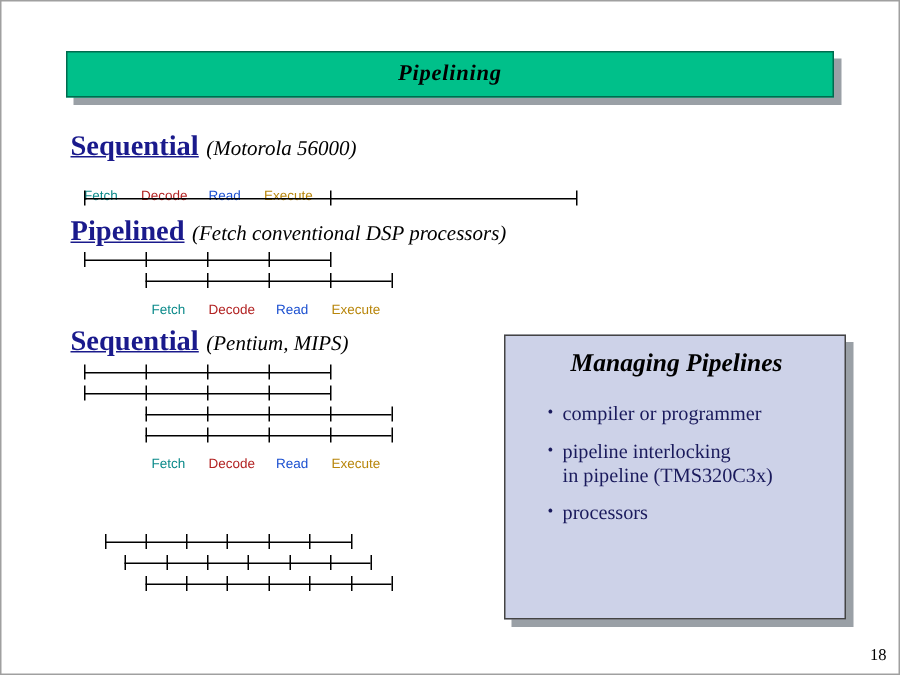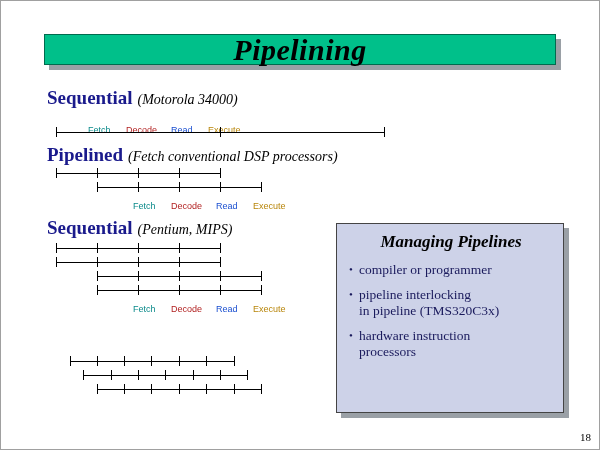--- a/index.html
+++ b/index.html
@@ -41,55 +41,56 @@
     border: 1px solid #006b4e;
     box-sizing: border-box;
     display: flex;
     align-items: center;
     justify-content: center;
   }
   #title-banner .title-text {
     font-family: "Liberation Serif", serif;
     font-style: italic;
     font-weight: bold;
-    font-size: 30px;
+    font-size: 15px;
     color: #000000;
     letter-spacing: 0.5px;
   }
 
   
   .section-heading {
     position: absolute;
     white-space: nowrap;
   }
   .section-heading .name {
     font-family: "Liberation Serif", serif;
     font-weight: bold;
     font-size: 19px;
     color: #1a1a8c;
+    text-decoration: underline;
   }
   .section-heading .note {
     font-family: "Liberation Serif", serif;
     font-style: italic;
     font-size: 14px;
     color: #000000;
     margin-left: 5px;
   }
 
   
   .stage-row {
     position: absolute;
     white-space: nowrap;
     font-family: "Liberation Sans", sans-serif;
     font-size: 9px;
   }
   .stage-row span {
     display: inline-block;
   }
-  .st-fetch   { color: #0b8a8a; padding-left: 32px; }
+  .st-fetch   { color: #0b8a8a; }
   .st-decode  { color: #b22222; }
   .st-read    { color: #1a4fd0; }
   .st-execute { color: #b8860b; }
 
   
   .bar {
     position: absolute;
     height: 0;
     border-top: 1px solid #000000;
   }
@@ -122,21 +123,21 @@
   #manage-box .box-title {
     font-family: "Liberation Serif", serif;
     font-weight: bold;
     font-style: italic;
     font-size: 17px;
     color: #000000;
     text-align: center;
     margin-bottom: 10px;
   }
   #manage-box ul {
-    margin: 0;
+    margin: 16px;
     padding: 0;
     list-style: none;
   }
   #manage-box li {
     position: relative;
     font-family: "Liberation Serif", serif;
     font-size: 13.5px;
     color: #1a1a5c;
     line-height: 16px;
     margin-bottom: 9px;
@@ -168,21 +169,21 @@
 <body>
 
 <div id="slide">
 
   <div id="title-shadow"></div>
   <div id="title-banner">
     <span class="title-text">Pipelining</span>
   </div>
 
   <div class="section-heading" style="left:46px; top:86px;">
-    <span class="name">Sequential</span><span class="note">(Motorola 34000)</span>
+    <span class="name">Sequential</span><span class="note">(Motorola 56000)</span>
   </div>
 
   <div class="stage-row" style="left:55px; top:124px;">
     <span class="st-fetch" style="width:38px;">Fetch</span><span class="st-decode" style="width:45px;">Decode</span><span class="st-read" style="width:37px;">Read</span><span class="st-execute" style="width:44px;">Execute</span>
   </div>
 
   <div class="bar" style="left:55px; top:131px; width:328px;"></div>
   <div class="tick" style="left:55px; top:126px; height:10px;"></div>
   <div class="tick" style="left:219px; top:126px; height:10px;"></div>
   <div class="tick" style="left:383px; top:126px; height:10px;"></div>
@@ -279,21 +280,20 @@
     <div class="box-title">Managing Pipelines</div>
     <ul>
       <li>
         <span>compiler or programmer</span>
       </li>
       <li>
         <span>pipeline interlocking</span>
         <span class="line2">in pipeline (TMS320C3x)</span>
       </li>
       <li>
-        <span>hardware instruction</span>
         <span class="line2">processors</span>
       </li>
     </ul>
   </div>
 
   <div id="page-number">18</div>
 
 </div>
 
 </body></html>

